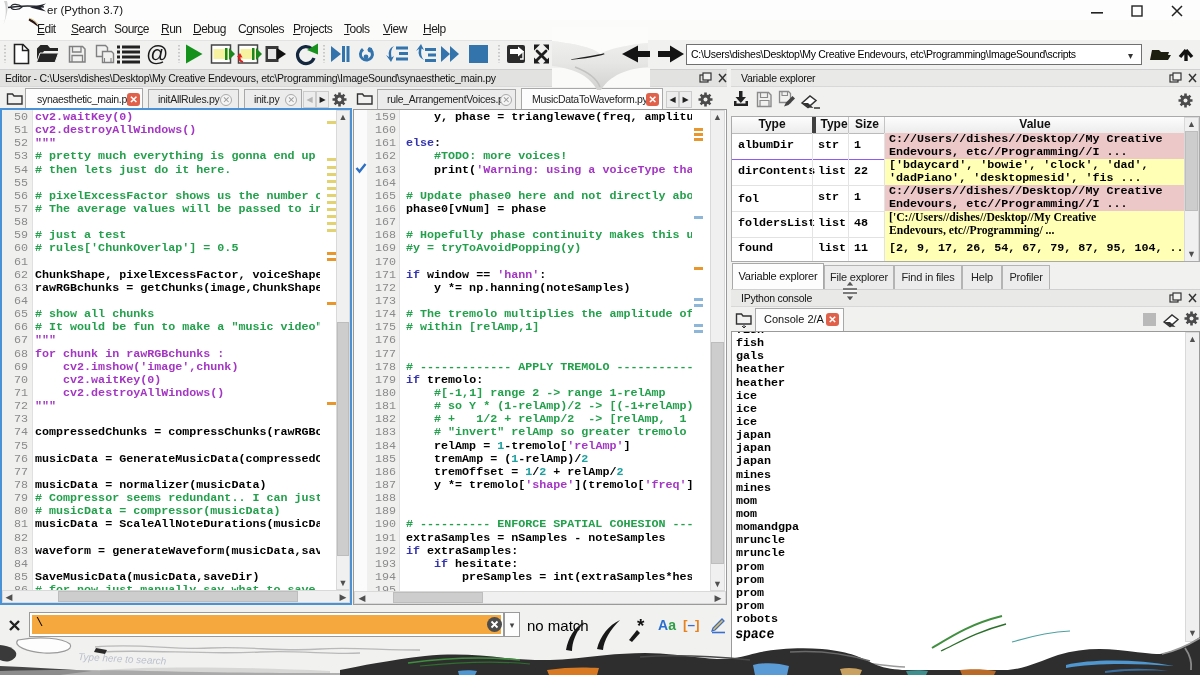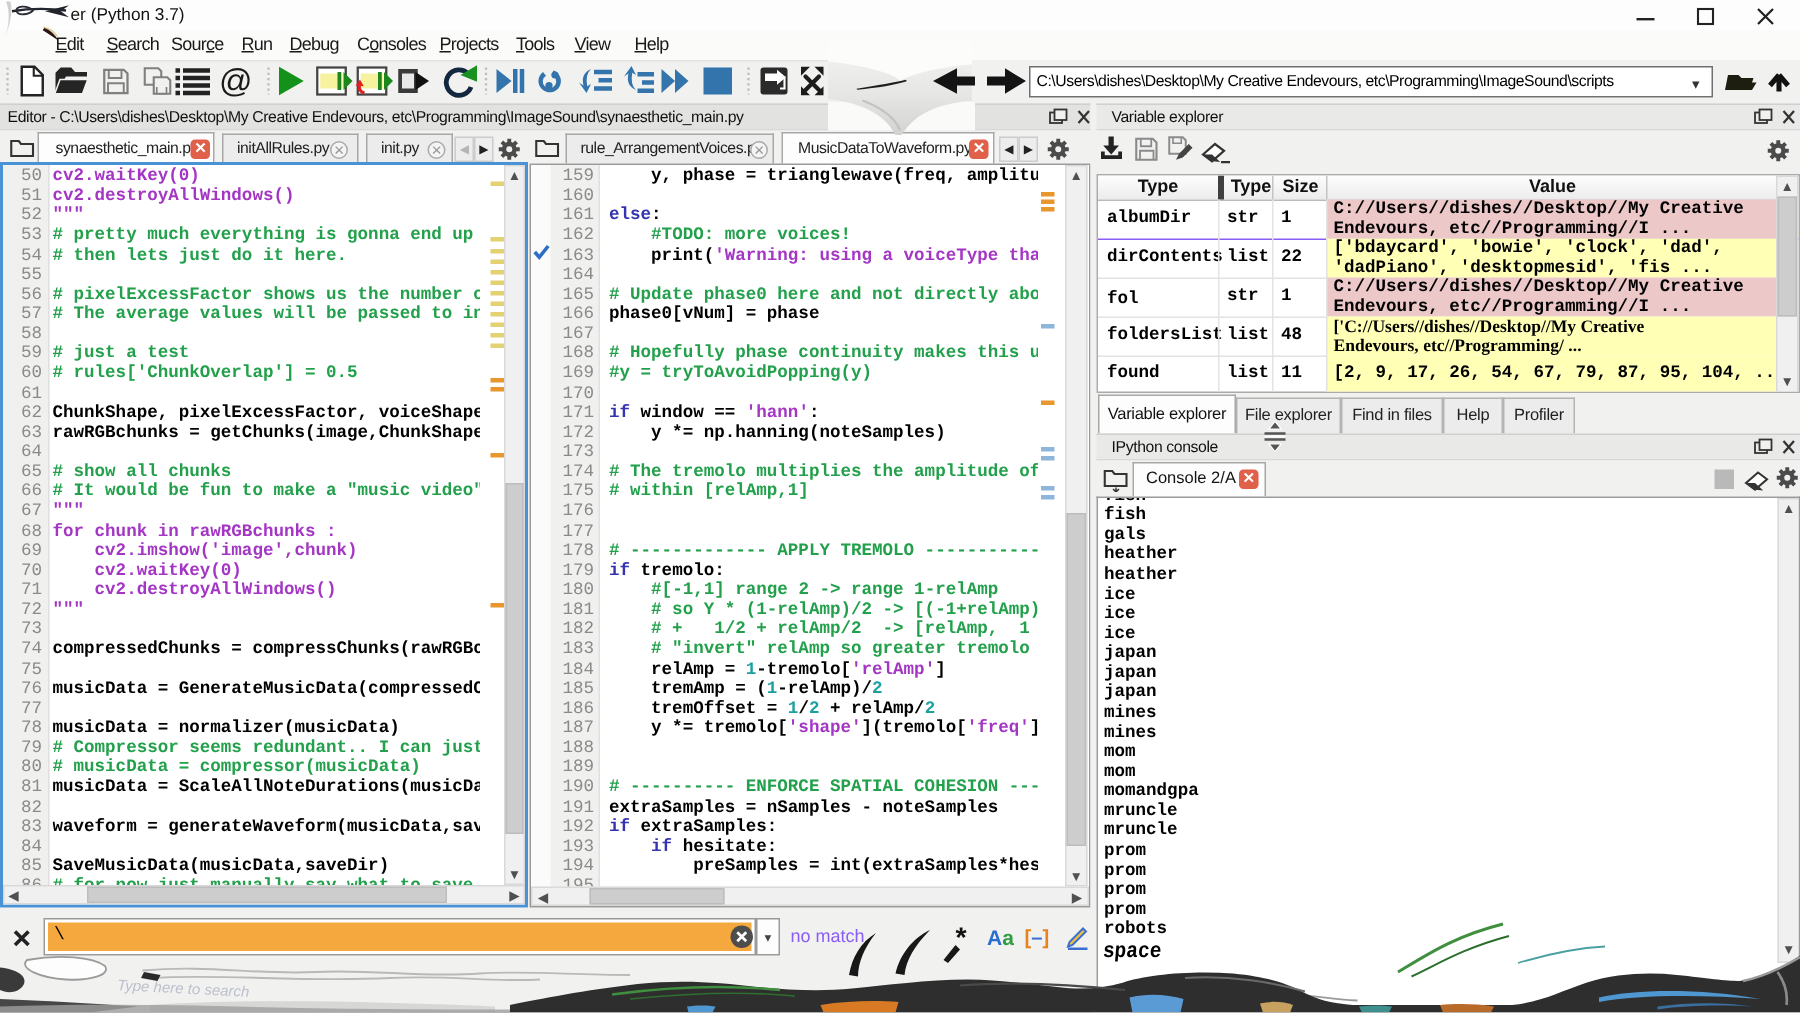--- a/index.html
+++ b/index.html
@@ -431,21 +431,21 @@
  <path d="M4 5 l9 9 M13 5 l-9 9" stroke="#222" stroke-width="2.4"></path>
 </svg>
 <div class="abs" style="left:29px;top:612px;width:475px;height:25px;background:#fff;border:1px solid #9a9a9a;box-sizing:border-box;"></div>
 <div class="abs" style="left:32px;top:615px;width:469px;height:19px;background:#f5a83e;"></div>
 <div class="abs" style="left:36px;top:616px;font-family:'Liberation Mono',monospace;font-size:12px;color:#000;">\</div>
 <svg class="abs" style="left:486px;top:616px;" width="17" height="17" viewBox="0 0 17 17">
  <circle cx="8.5" cy="8.5" r="7.5" fill="#4d4d4d"></circle>
  <path d="M5.5 5.5 l6 6 M11.5 5.5 l-6 6" stroke="#fff" stroke-width="1.8"></path>
 </svg>
 <div class="abs" style="left:504px;top:612px;width:16px;height:25px;background:#fdfdfd;border:1px solid #9a9a9a;box-sizing:border-box;font-size:9px;color:#444;text-align:center;line-height:24px;">▾</div>
-<div class="abs" style="left:527px;top:617px;font-size:12px;color:#8b5cf6;">no match</div>
+<div class="abs" style="left:527px;top:617px;font-size:15px;color:#000000;">no match</div>
 <div class="abs" style="left:637px;top:615px;font-size:19px;font-weight:bold;color:#111;">*</div>
 <div class="abs" style="left:658px;top:617px;font-size:14px;font-weight:bold;"><span style="color:#2a6fd0">A</span><span style="color:#2f9e44">a</span></div>
 <div class="abs" style="left:683px;top:617px;font-size:13.5px;font-weight:bold;color:#e8821e;">[<span style="color:#3a6fd0">–</span>]</div>
 <svg class="abs" style="left:709px;top:615px;" width="20" height="20" viewBox="0 0 20 20">
  <path d="M3 16 l3 -1 9 -9 -2 -2 -9 9 z" fill="#f0c040" stroke="#3a6fd0" stroke-width="1.3"></path>
  <path d="M3 17.5 h13" stroke="#3a6fd0" stroke-width="1.6"></path>
 </svg>
 
 <div class="abs" style="left:727px;top:69px;width:4px;height:606px;background:#f1f1f0;"></div>
 

